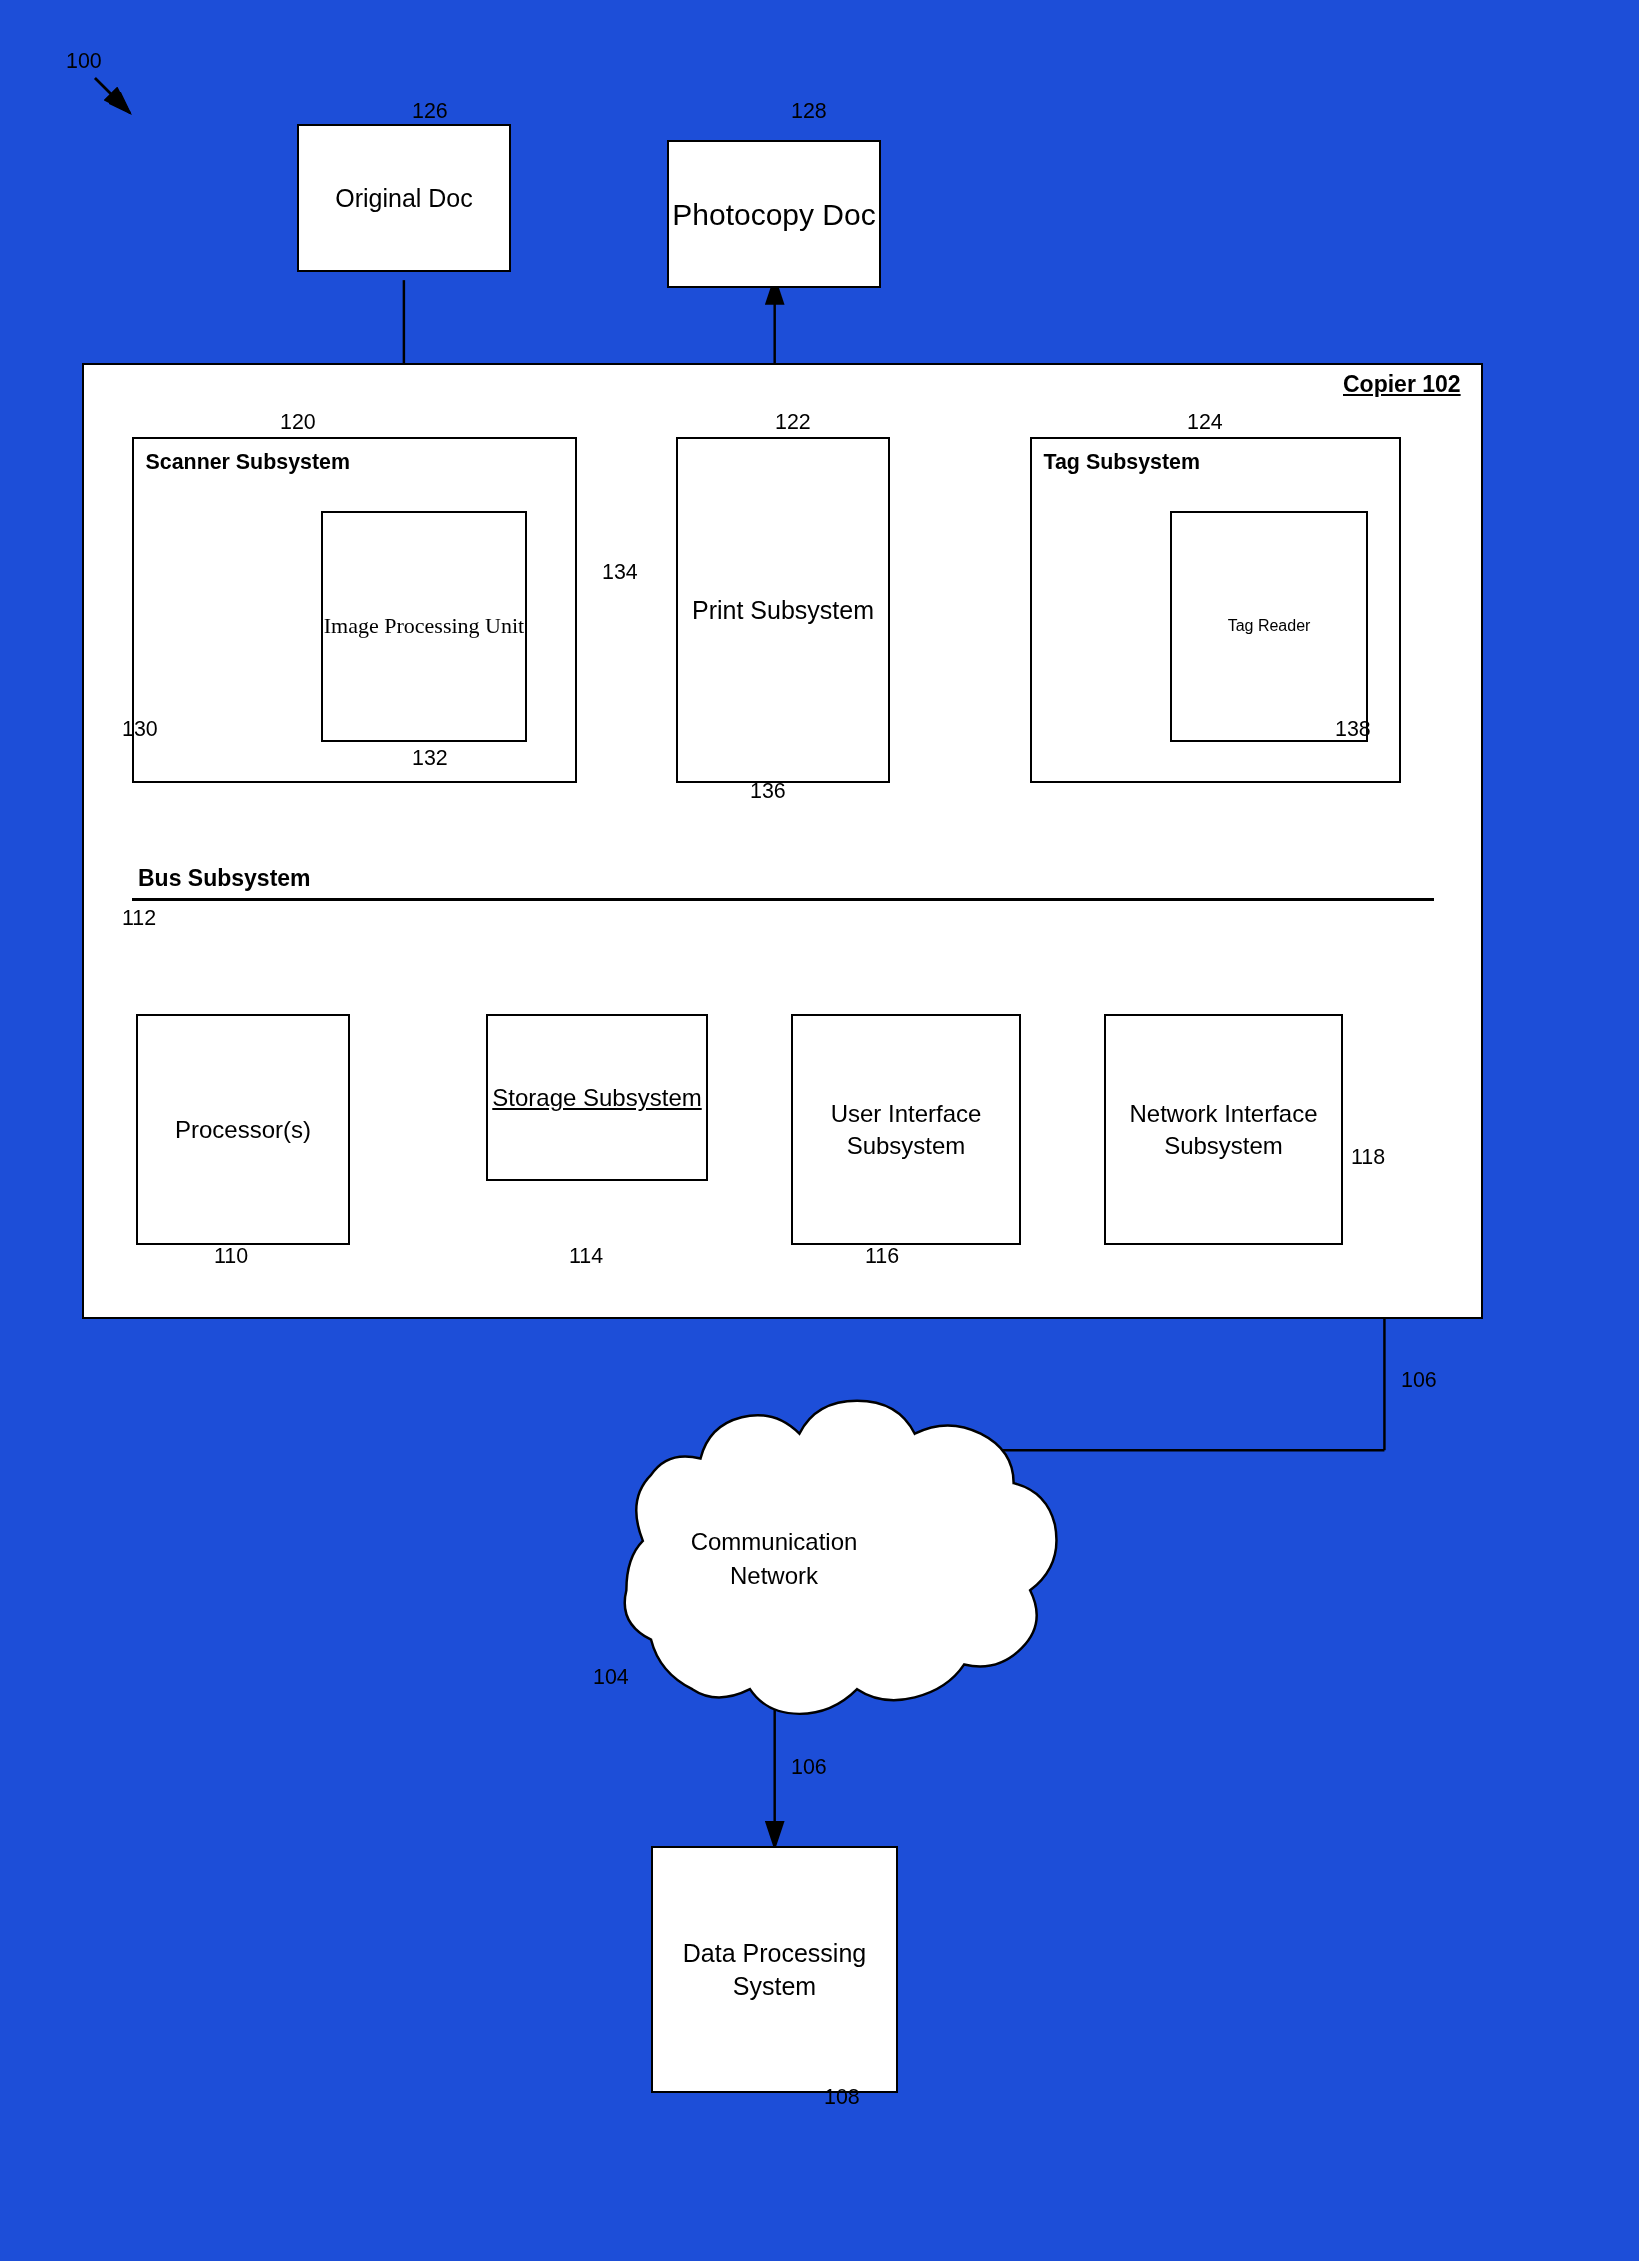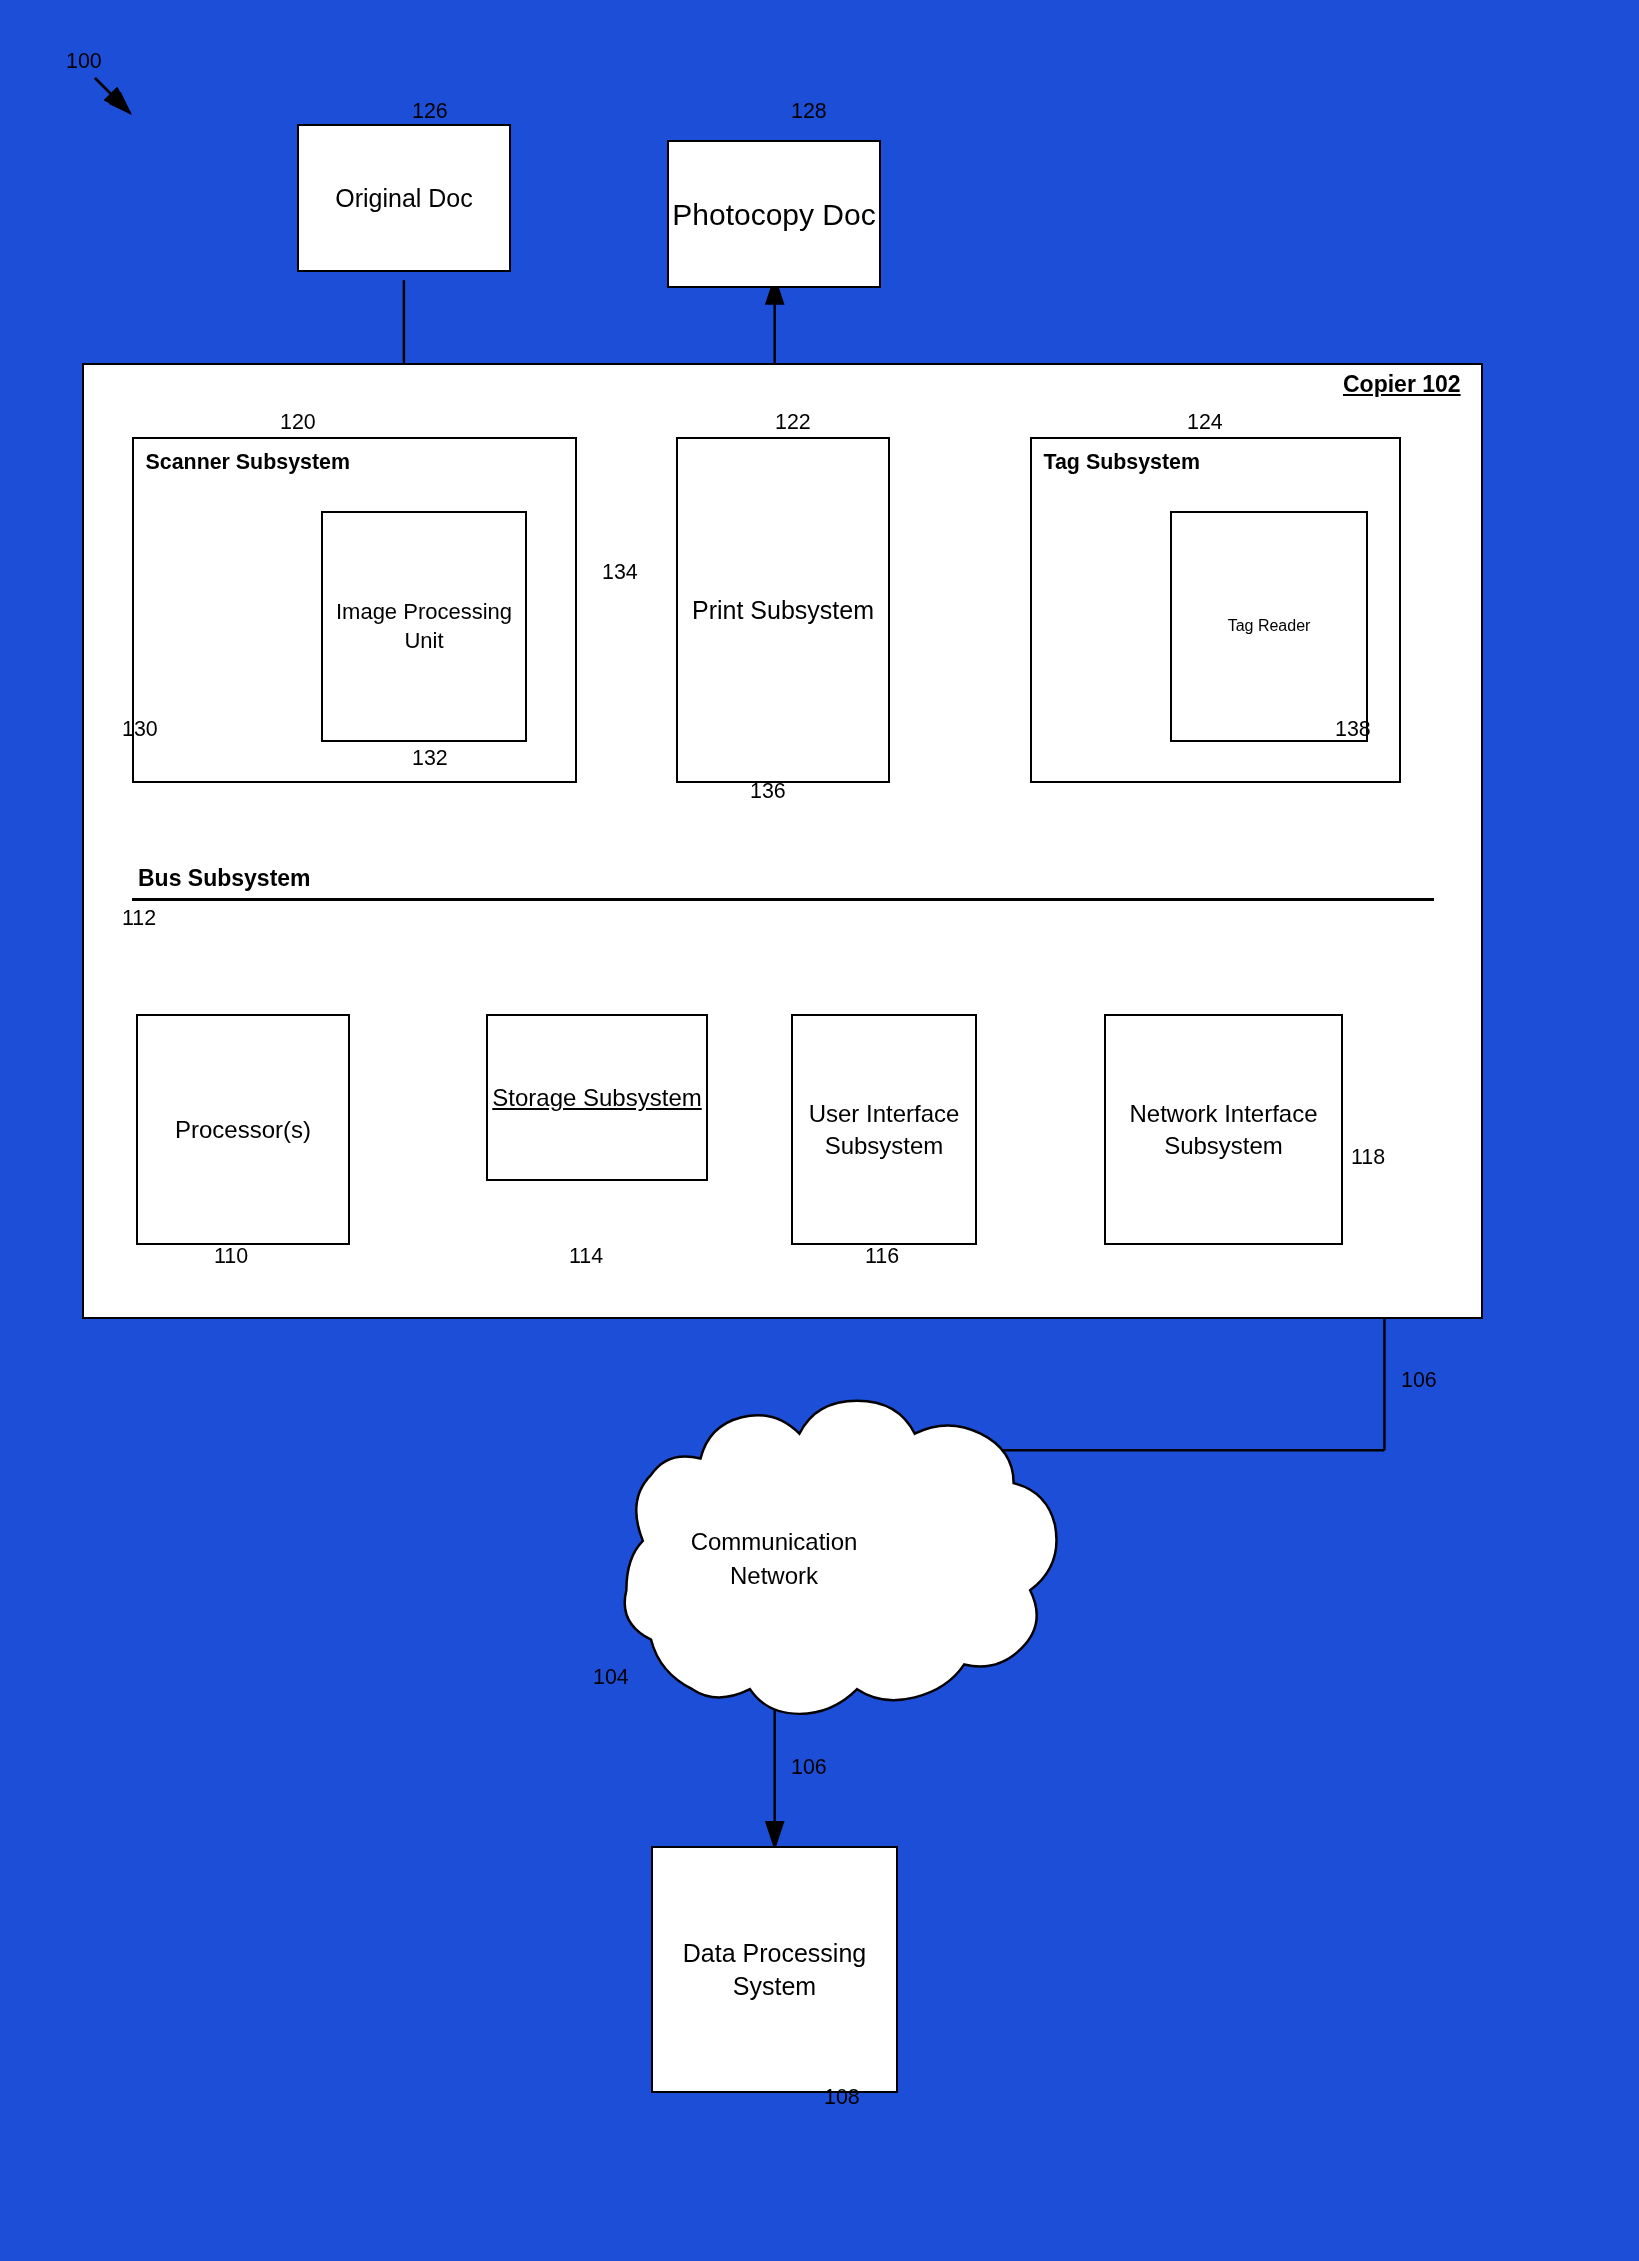--- a/index.html
+++ b/index.html
@@ -158,21 +158,21 @@
 
   <div style="position:absolute; left:1343px; top:371px; font-size:23px; font-weight:bold; text-decoration:underline;">Copier 102</div>
 
   <div class="box" style="left:132px; top:437px; width:445px; height:346px; font-size:0; align-items:flex-start; padding:8.2px 8.2px 0 8.2px; position:absolute; border:2.5px solid #000;">
     <span style="font-size:21.4px; font-weight:bold; position:absolute; top:10px; left:11.5px;">Scanner Subsystem</span>
   </div>
   <div class="ref" style="left:280px; top:410px;">120</div>
 
   <div class="ref" style="left:122px; top:717px;">130</div>
 
-  <div class="box" style="left:321px; top:511px; width:206px; height:231px; font-size:22px;">
+  <div class="box" style="left:321px; top:511px; width:206px; height:231px; font-size:22px;font-family:Liberation Serif, serif;">
     <span>Image
 Processing
 Unit</span>
   </div>
   <div class="ref" style="left:412px; top:746px;">132</div>
 
   <div class="box" style="left:676px; top:437px; width:214px; height:346px; font-size:25px;">
     <span>Print
 Subsystem</span>
   </div>
@@ -201,21 +201,21 @@
     <span>Processor(s)</span>
   </div>
   <div class="ref" style="left:214px; top:1244px;">110</div>
 
   <div class="box" style="left:486px; top:1014px; width:222px; height:167px; font-size:24px;text-decoration:underline;">
     <span>Storage
 Subsystem</span>
   </div>
   <div class="ref" style="left:569px; top:1244px;">114</div>
 
-  <div class="box" style="left:791px; top:1014px; width:186px; height:231px; font-size:24px;">
+  <div class="box" style="left:791px; top:1014px; width:230px; height:231px; font-size:24px;">
     <span>User
 Interface
 Subsystem</span>
   </div>
   <div class="ref" style="left:865px; top:1244px;">116</div>
 
   <div class="box" style="left:1104px; top:1014px; width:239px; height:231px; font-size:24px;">
     <span>Network
 Interface
 Subsystem</span>

